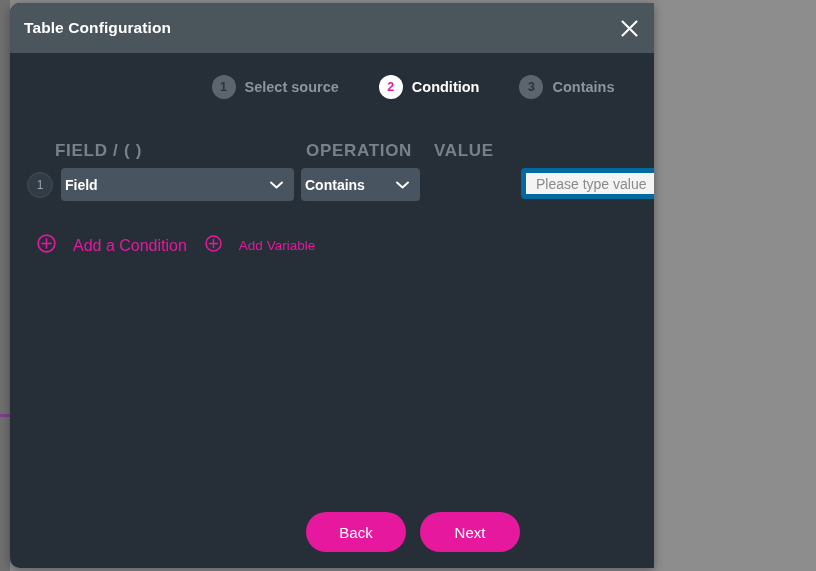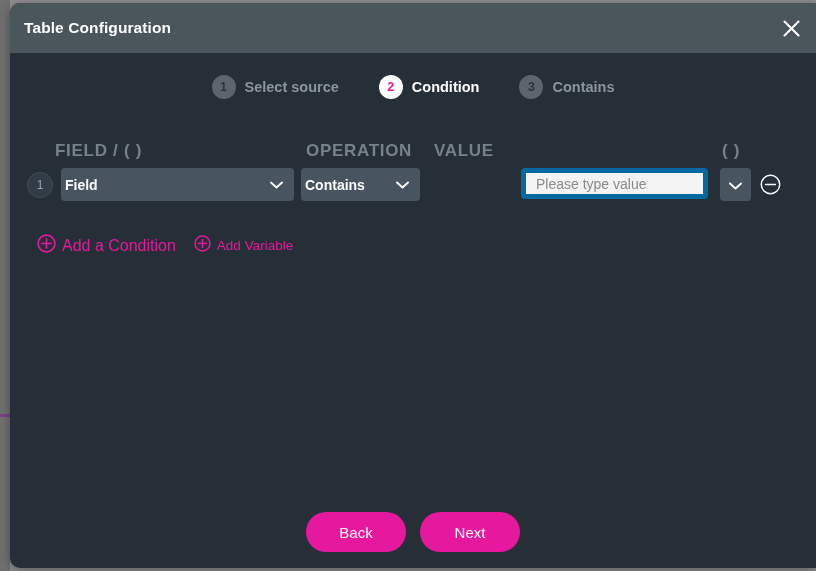--- a/index.html
+++ b/index.html
@@ -32,21 +32,21 @@
     position: absolute;
     left: 0; top: 414px;
     width: 10px; height: 3px;
     background: #7b3f8f;
   }
 
   
   .modal {
     position: absolute;
     left: 10px; top: 3px;
-    width: 806px;
+    width: 644px;
     height: 565px;
     background: #262f38;
     border-radius: 10px 0 0 10px;
     overflow: hidden;
     box-shadow: 0 2px 10px rgba(0,0,0,.35);
   }
   .modal-header {
     position: relative;
     height: 50px;
     background: #4b555c;
@@ -213,21 +213,21 @@
   
   .add-links {
     position: absolute;
     top: 231px; left: 27px;
     display: flex;
     align-items: center;
   }
   .add-link {
     display: flex;
     align-items: center;
-    gap: 6px;
+    gap: 17px;
     color: #e5189e;
     cursor: pointer;
   }
   .add-link.secondary { margin-left: 18px; }
   .add-cond-text { font-size: 16px; }
   .add-var-text  { font-size: 13.5px; }
 
   
   .footer {
     position: absolute;

